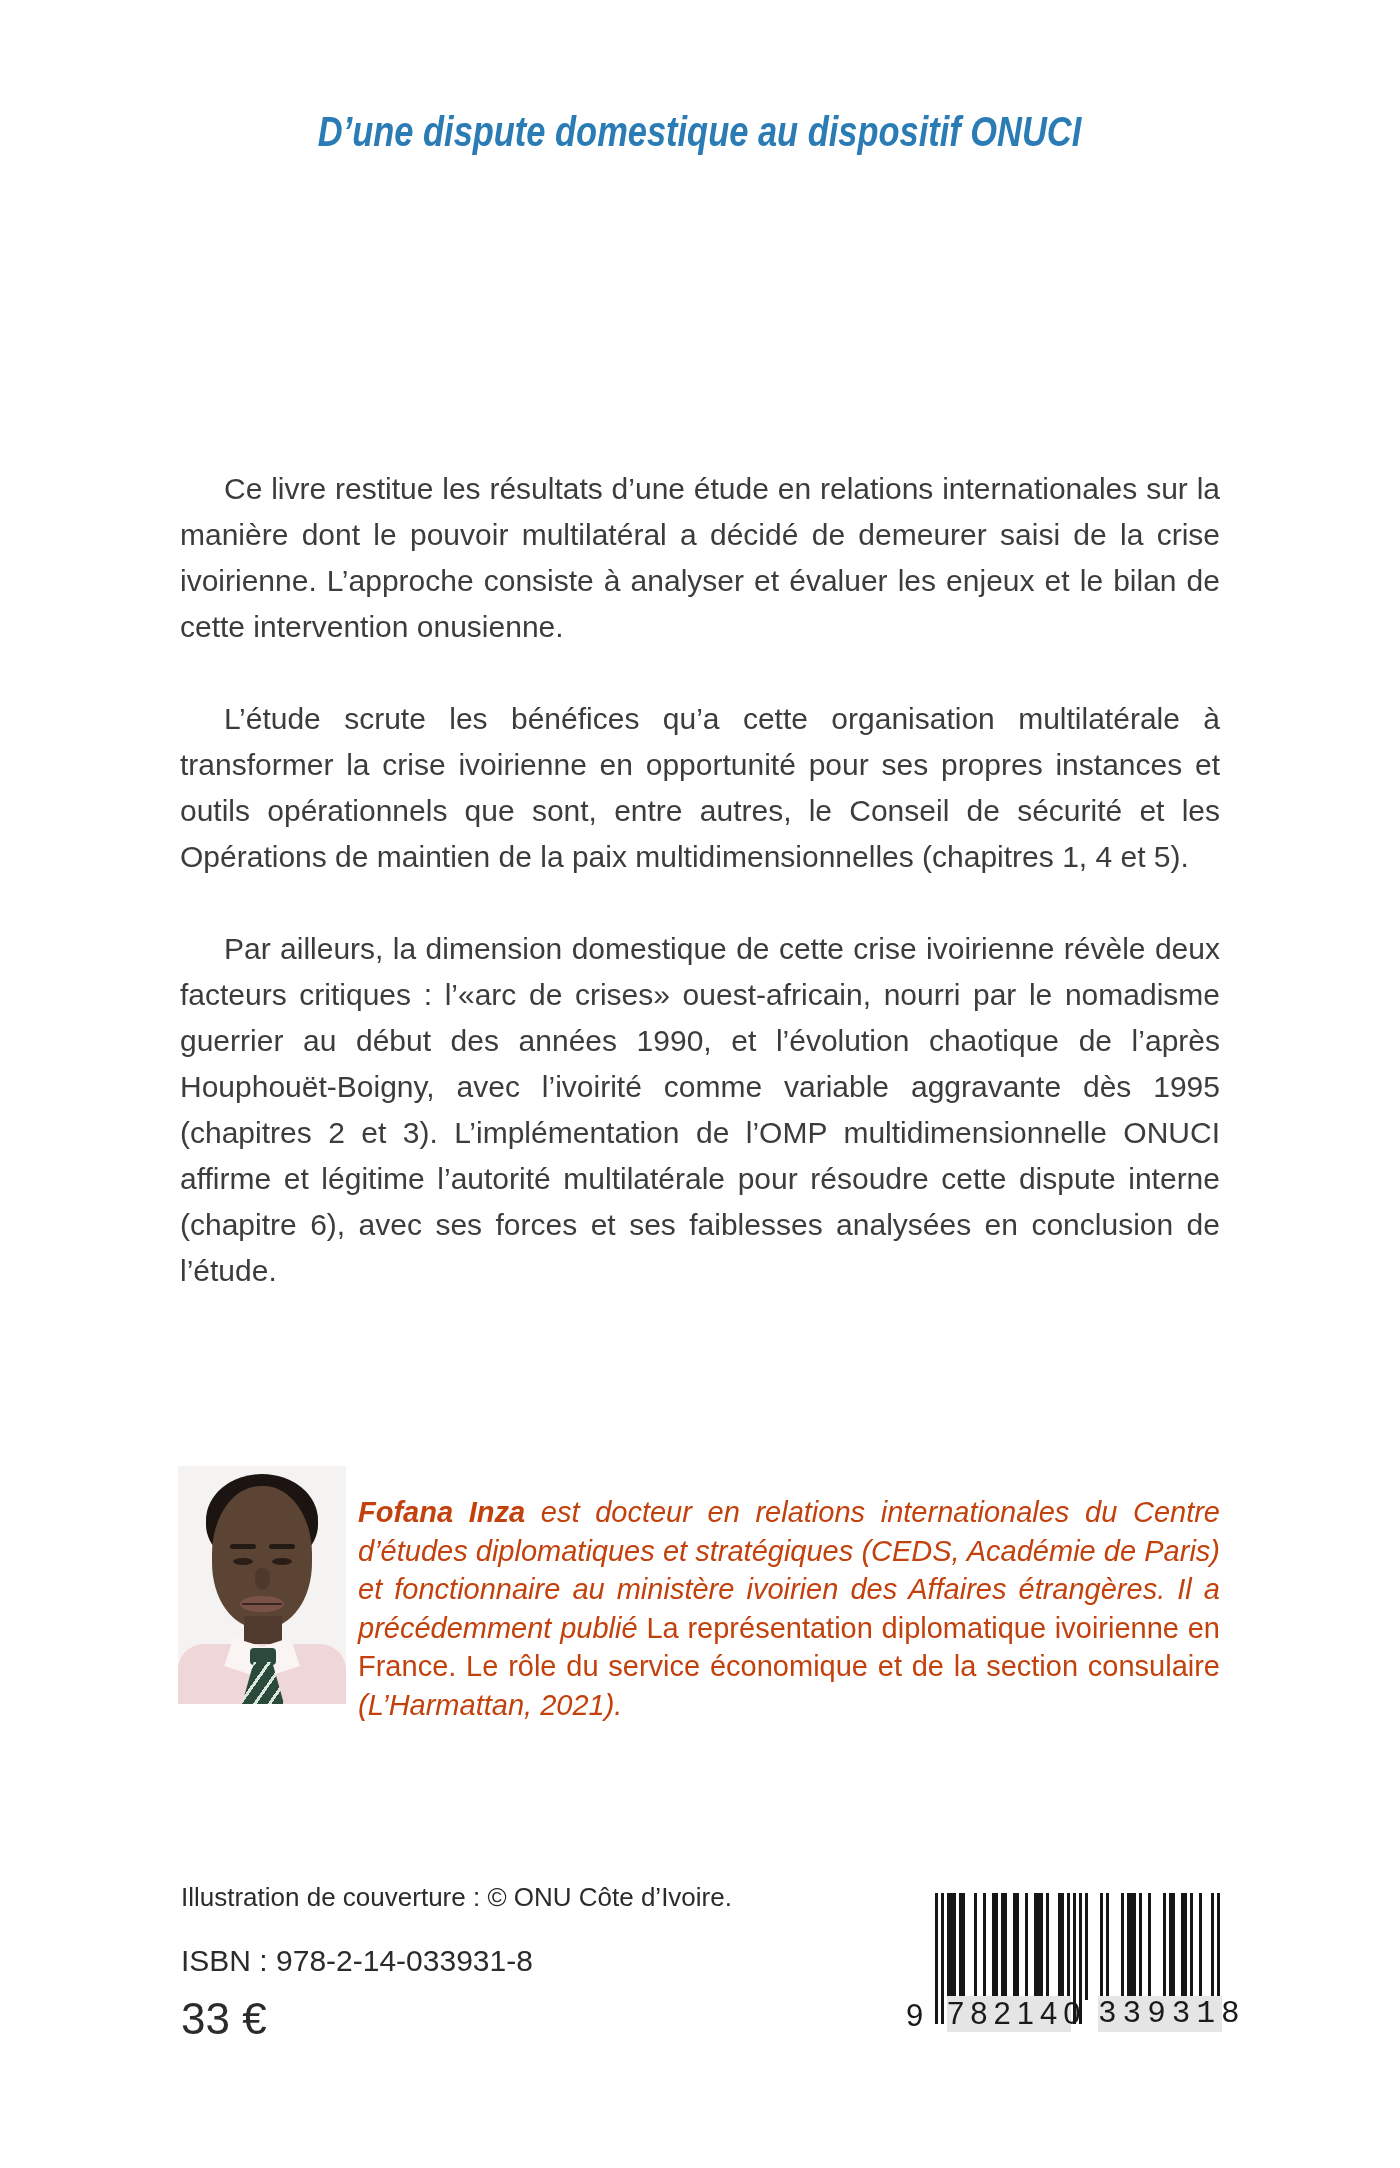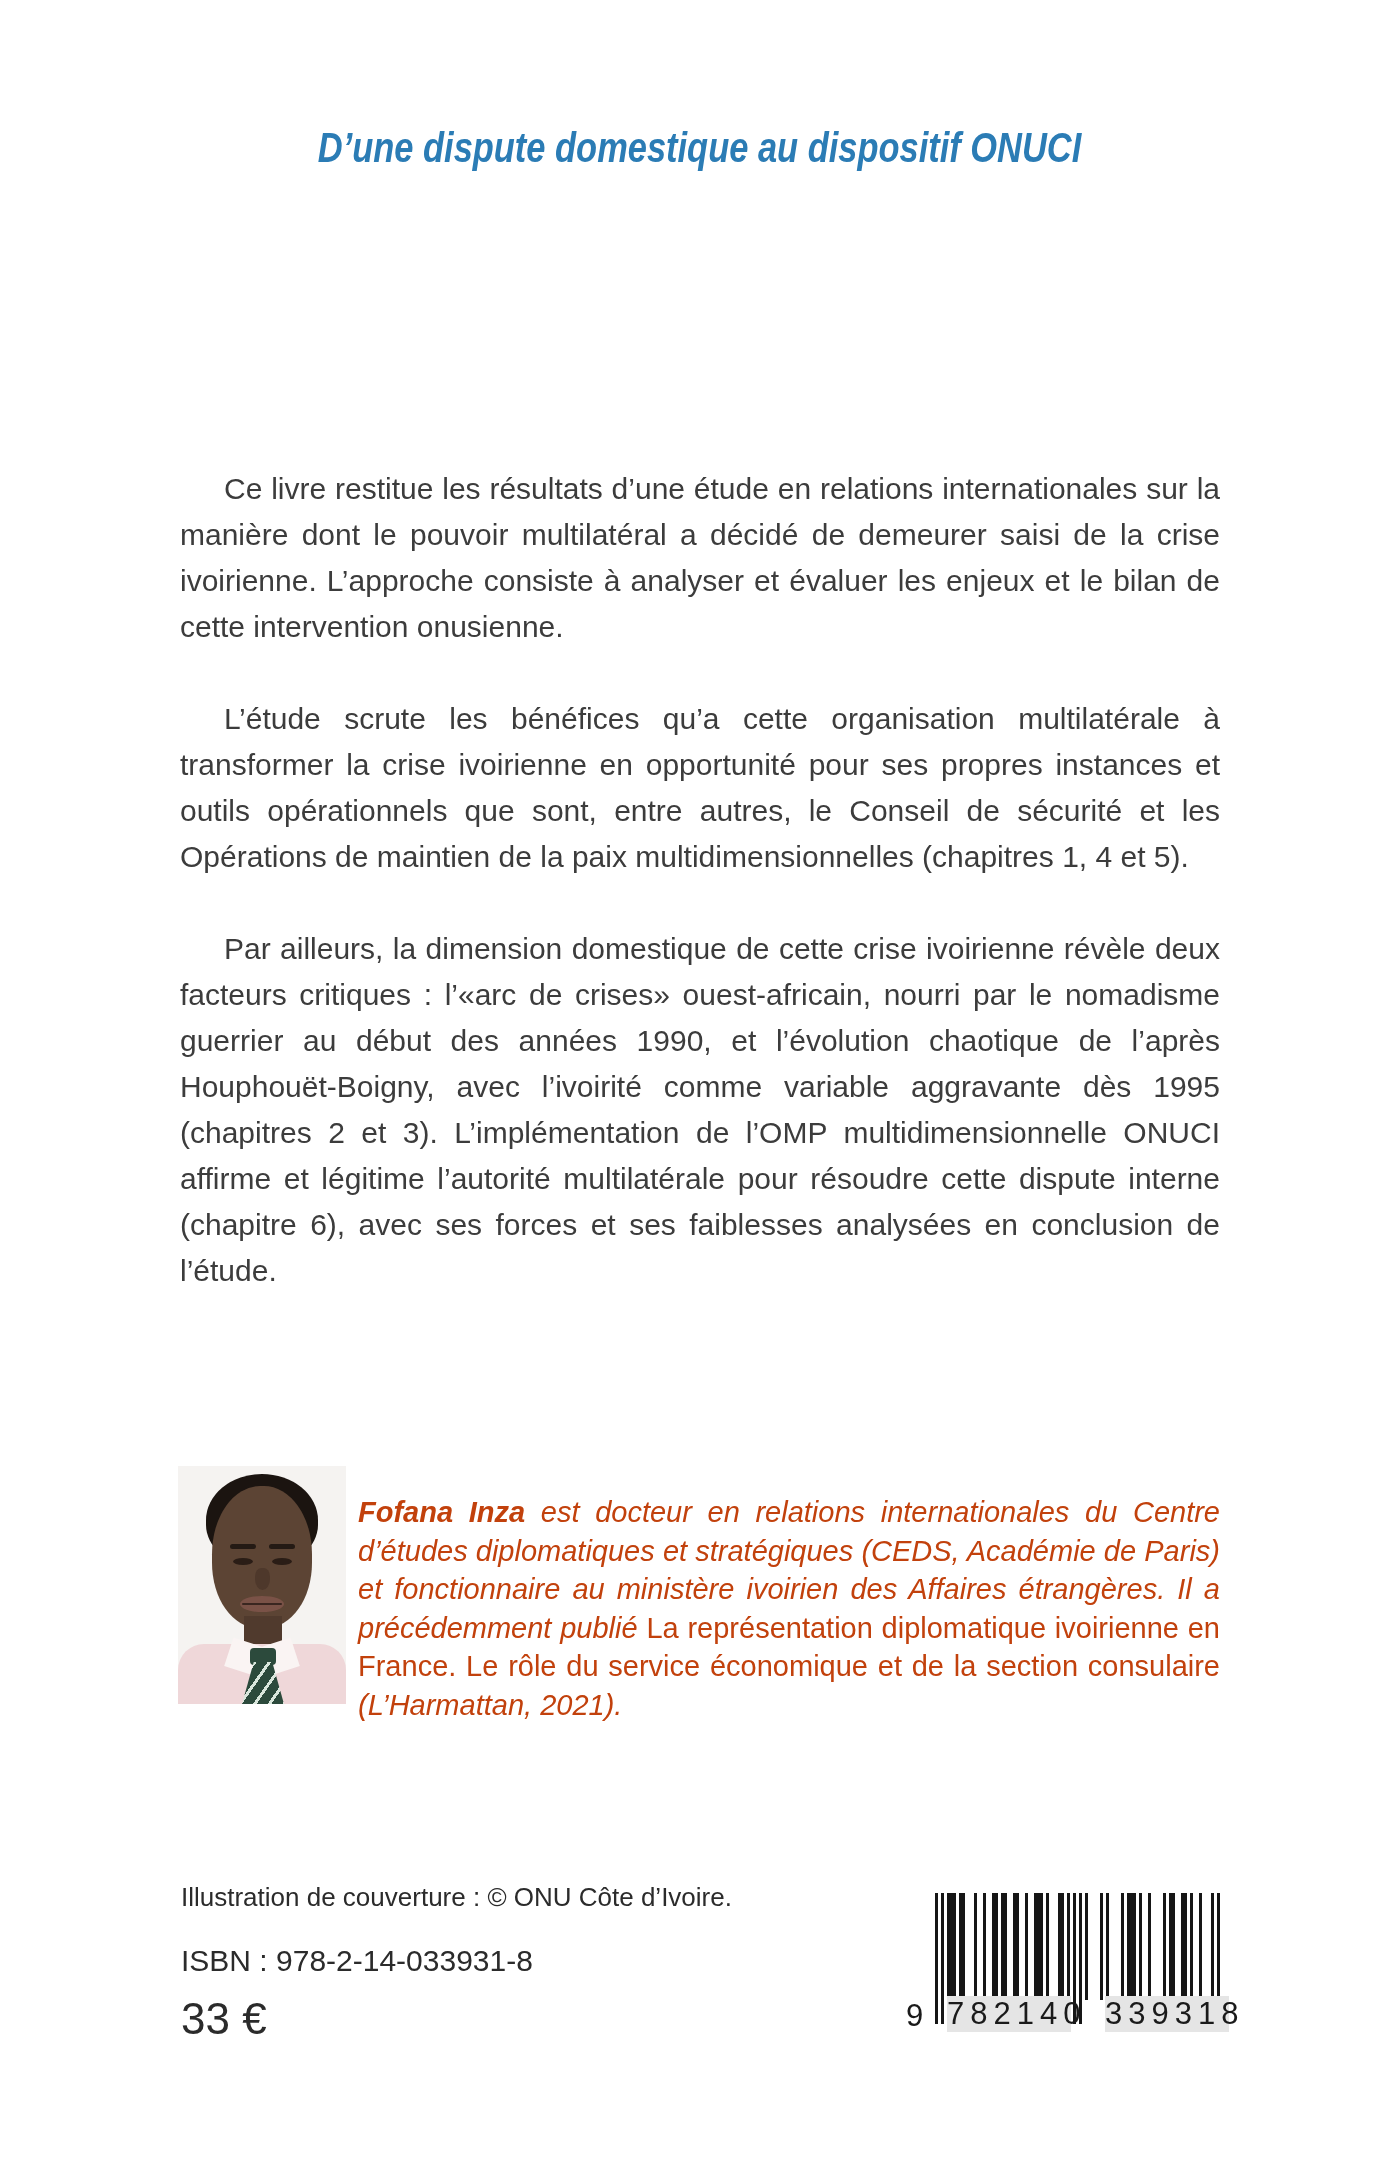--- a/index.html
+++ b/index.html
@@ -18,21 +18,21 @@
   }
   .title-line > span {
     display: inline-block;
     transform: scaleX(0.70);
     transform-origin: 50% 50%;
     font-weight: 700;
     font-size: 66px;
     letter-spacing: 0px;
     color: #2b7cb5;
   }
-  .subtitle-line { display: block; margin-top: 26px; line-height: 52px; white-space: nowrap; }
+  .subtitle-line { display: block; margin-top: 10px; line-height: 52px; white-space: nowrap; }
   .subtitle-line > span {
     display: inline-block;
     transform: scaleX(0.82);
     transform-origin: 50% 50%;
     font-weight: 700;
     font-style: italic;
     font-size: 42px;
     color: #2b7cb5;
   }
 
@@ -93,21 +93,21 @@
   .bc-m.bar { height: 107px; background: #161616; }
   .bc-m.bar.guard { height: 131px; }
   .bc-num {
     position: absolute; top: 103px;
     font-size: 31px; color: #1a1a1a;
     font-family: "Liberation Sans", sans-serif;
     background: #e5e5e5; line-height: 36px;
   }
   .bc-first { left: 0; top: 105px; background: transparent; }
   .bc-g1 { left: 41px;  width: 124px; text-align: center; letter-spacing: 6px; }
-  .bc-g2 { left: 199px; width: 124px; text-align: center; letter-spacing: 6px; }
+  .bc-g2 { left: 192px; width: 124px; text-align: center; letter-spacing: 6px; font-family: Liberation Mono, monospace; }
 </style>
 </head>
 <body>
 
 <div class="page">
 
   <header class="title-block">
     <span class="subtitle-line"><span>D’une dispute domestique au dispositif ONUCI</span></span>
   </header>
 

